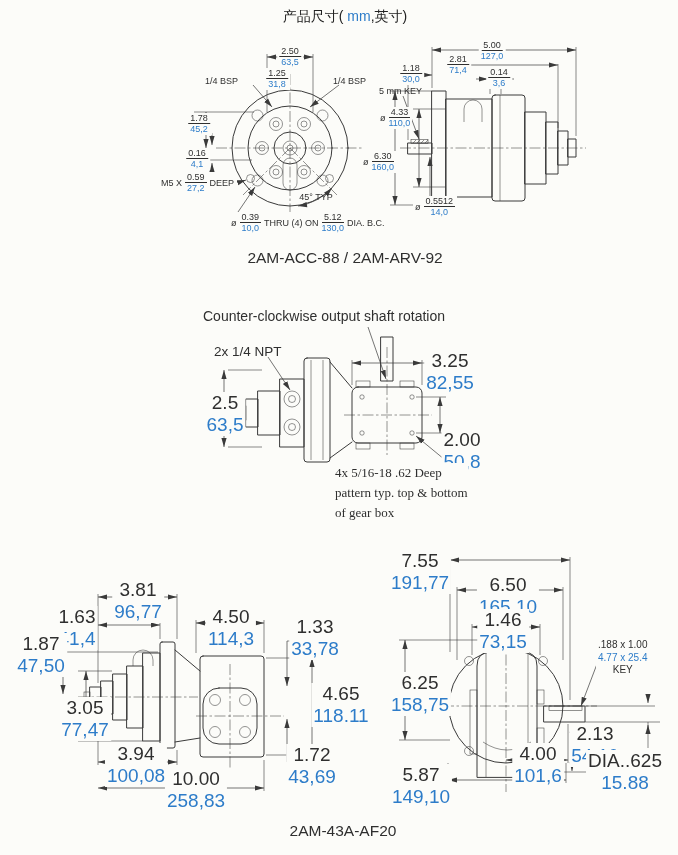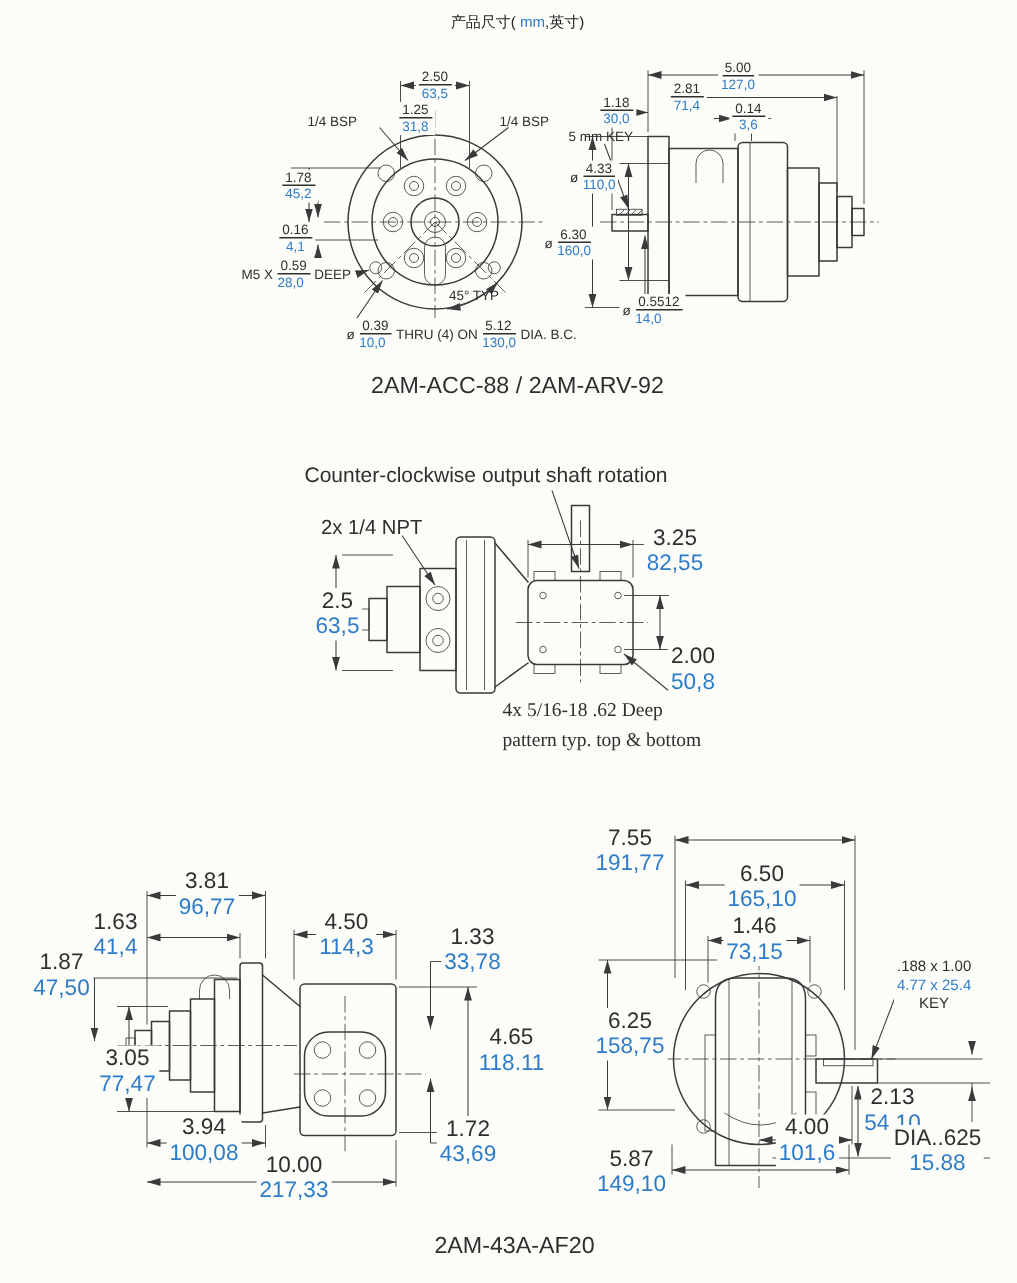--- a/index.html
+++ b/index.html
@@ -24,28 +24,28 @@
   svg .ld{fill:none;stroke:var(--ink);stroke-width:.7;marker-end:url(#me);}
   svg .cl{fill:none;stroke:var(--ink);stroke-width:.55;stroke-dasharray:11 2.5 2.5 2.5;}
   .lbl{position:absolute;color:var(--txt);white-space:nowrap;}
   .c{transform:translateX(-50%);}
   .dim{
     position:absolute;display:flex;flex-direction:column;align-items:center;
     line-height:1.15;background:var(--bg);padding:0 2px;white-space:nowrap;
   }
   .dim.c{transform:translateX(-50%);}
   .dim.row{flex-direction:row;align-items:center;gap:3px;}
-  .col{display:flex;flex-direction:column;line-height:1.15;}
+  .col{display:flex;flex-direction:column;align-items:center;line-height:1.15;}
   .in{color:var(--txt);}
   .mm{color:var(--blue);}
   .fr > .in{border-bottom:1px solid var(--txt);padding:0 2px;}
   .s{font-size:9px;}
-  .m{font-size:15px;}
+  .m{font-size:19px;}
   .cap{font-size:15.5px;color:var(--txt);}
-  .title{font-size:10px;color:#222;}
+  .title{font-size:14px;color:#222;}
   .title .mmu{color:var(--blue);}
   .note{font-size:13px;line-height:1.55;color:var(--txt);background:var(--bg);font-family:Liberation Serif, serif;}
   .knote{font-size:10px;line-height:1.26;text-align:center;}
   .h14{font-size:14px;text-align:center;}
   .npt{font-size:13.5px;}
 </style>
 </head>
 <body>
 
 <div class="page">
@@ -290,21 +290,21 @@
       <span class="mm">45,2</span>
     </div>
   <div class="dim s c fr" style="left:197px;top:148px">
       <span class="in">0.16</span>
       <span class="mm">4,1</span>
     </div>
   <div class="dim s row" style="left:159px;top:172px">
     <span class="in">M5 X</span>
     <span class="col fr">
         <span class="in">0.59</span>
-        <span class="mm">28,0</span>
+        <span class="mm">27,2</span>
       </span>
     <span class="in">DEEP</span>
   </div>
   <div class="lbl s c" style="left:316px;top:192px">45° TYP</div>
   <div class="dim s row" style="left:229px;top:212px">
     <span class="in">ø</span>
     <span class="col fr">
         <span class="in">0.39</span>
         <span class="mm">10,0</span>
       </span>
@@ -367,20 +367,21 @@
       <span class="in">2.5</span>
       <span class="mm">63,5</span>
     </div>
   <div class="dim m c" style="left:462px;top:429px">
       <span class="in">2.00</span>
       <span class="mm">50,8</span>
     </div>
   <div class="lbl note" style="left:335px;top:463px">
     <div>4x 5/16-18 .62 Deep</div>
     <div>pattern typ. top &amp; bottom</div>
+    <div>of gear box</div>
   </div>
 
   <div class="dim m c" style="left:138px;top:579px">
       <span class="in">3.81</span>
       <span class="mm">96,77</span>
     </div>
   <div class="dim m c" style="left:77px;top:606px">
       <span class="in">1.63</span>
       <span class="mm">41,4</span>
     </div>
@@ -391,21 +392,21 @@
   <div class="dim m c" style="left:85px;top:697px">
       <span class="in">3.05</span>
       <span class="mm">77,47</span>
     </div>
   <div class="dim m c" style="left:136px;top:743px">
       <span class="in">3.94</span>
       <span class="mm">100,08</span>
     </div>
   <div class="dim m c" style="left:196px;top:768px">
       <span class="in">10.00</span>
-      <span class="mm">217,33</span>
+      <span class="mm">258,83</span>
     </div>
   <div class="dim m c" style="left:231px;top:606px">
       <span class="in">4.50</span>
       <span class="mm">114,3</span>
     </div>
   <div class="dim m c" style="left:315px;top:616px">
       <span class="in">1.33</span>
       <span class="mm">33,78</span>
     </div>
   <div class="dim m c" style="left:341px;top:683px">

